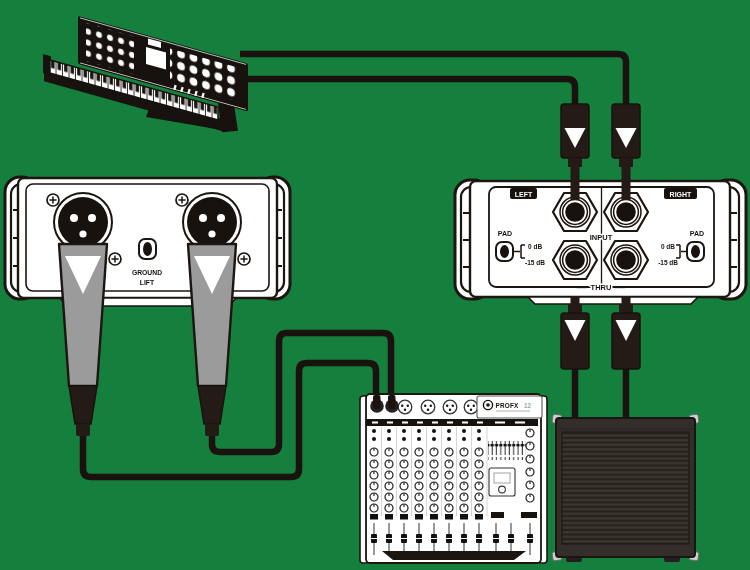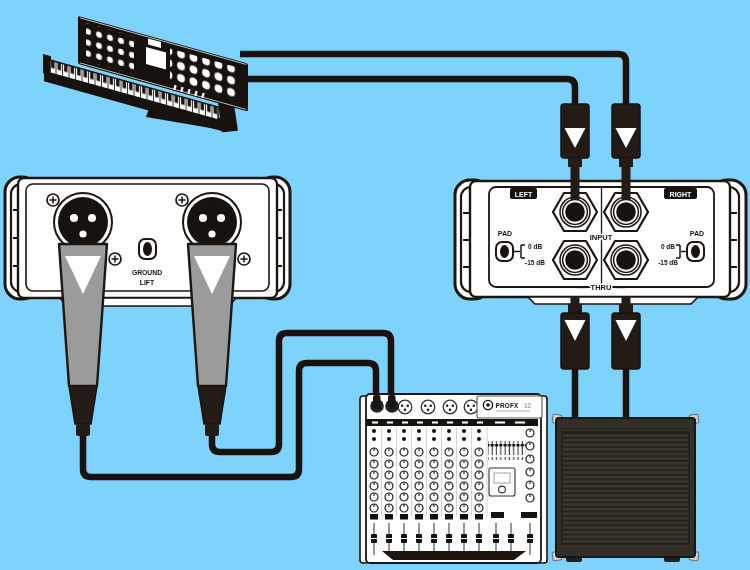--- a/index.html
+++ b/index.html
@@ -1,16 +1,16 @@
 <!DOCTYPE html>
 <html><head>
 <meta charset="utf-8">
 <style>
   html,body{margin:0;padding:0;background:#ffffff;}
-  .stage{position:relative;width:750px;height:570px;background:#7dd3fc;overflow:hidden;}
+  .stage{position:relative;width:750px;height:570px;background:#15803d;overflow:hidden;}
   .stage svg{position:absolute;left:0;top:0;}
   text{font-family:"Liberation Sans","DejaVu Sans",sans-serif;}
   .lbl{font-weight:bold;fill:#17120e;}
   .halo{paint-order:stroke;stroke:#ffffff;stroke-width:3px;stroke-linejoin:round;}
   .badge-t{font-weight:bold;fill:#ffffff;}
   .logo-t{font-weight:bold;fill:#17120e;letter-spacing:.2px;}
   .model-t{font-weight:bold;fill:#8fae9e;}
 </style>
 </head>
 <body>

